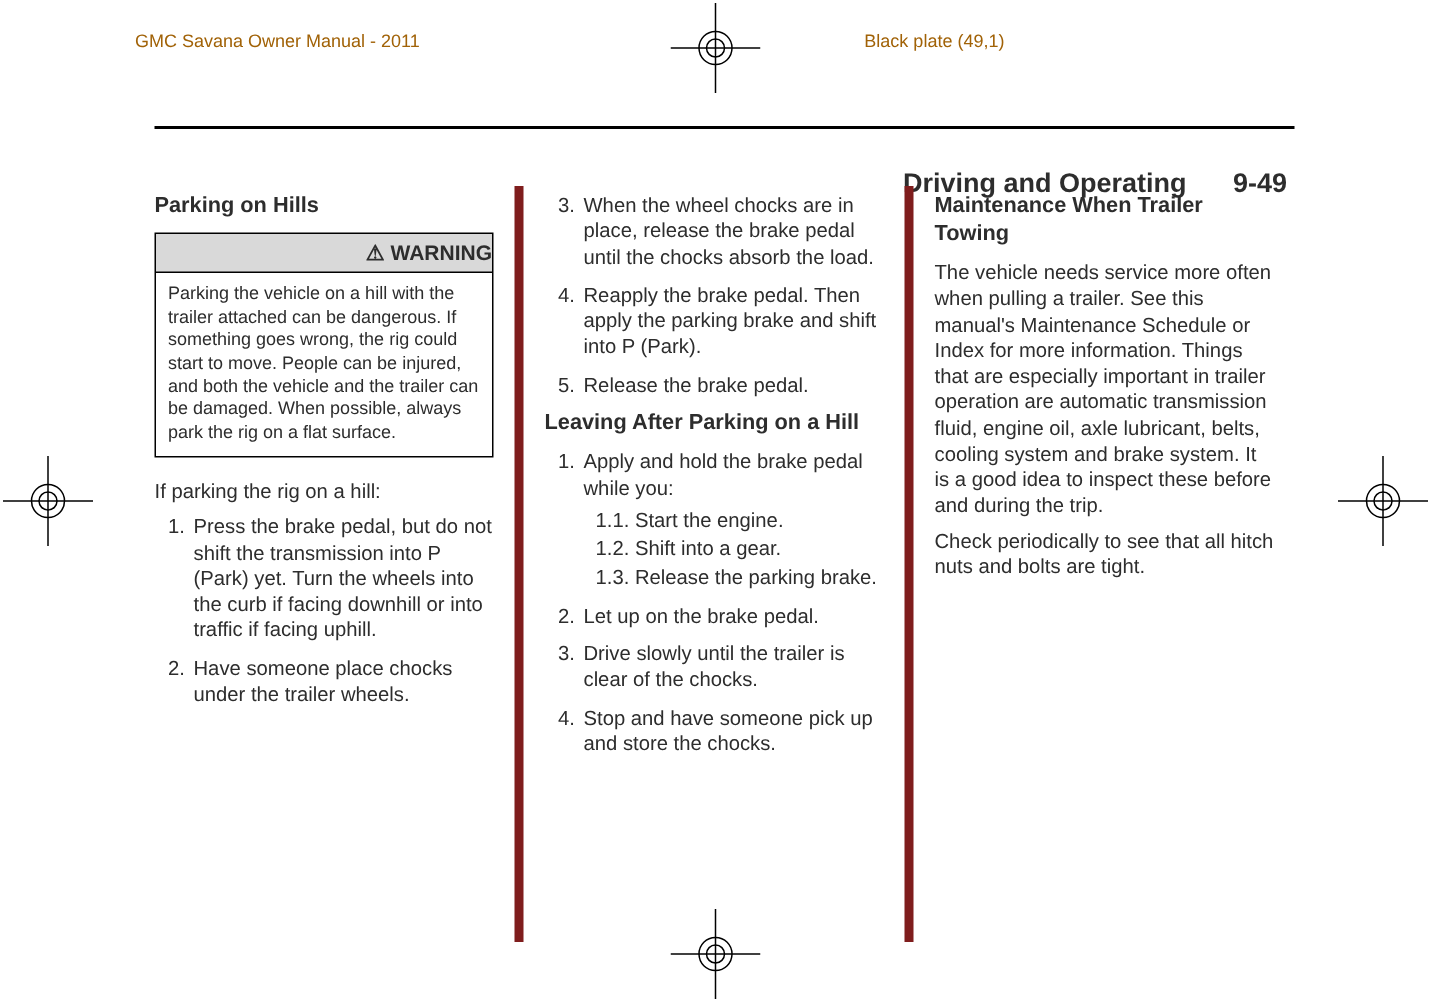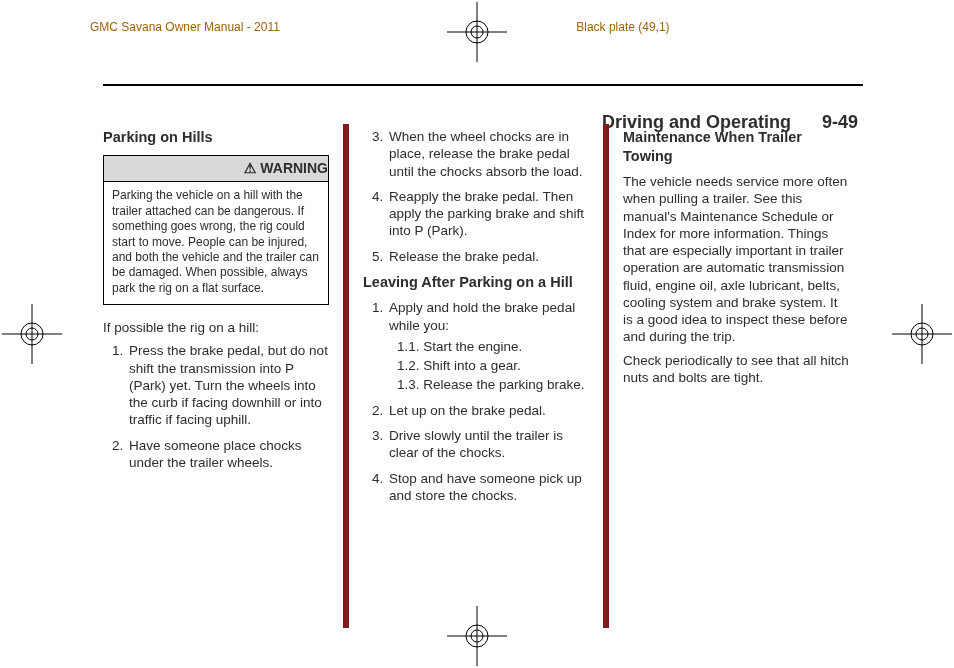--- a/index.html
+++ b/index.html
@@ -174,21 +174,21 @@
     <div class="col">
       <h3>Parking on Hills</h3>
 
       <div class="warning-box">
         <div class="warning-head">
           <span class="wicon">⚠</span><span>WARNING</span>
         </div>
         <div class="warning-body">Parking the vehicle on a hill with the trailer attached can be dangerous. If something goes wrong, the rig could start to move. People can be injured, and both the vehicle and the trailer can be damaged. When possible, always park the rig on a flat surface.</div>
       </div>
 
-      <p>If possible the rig on a hill:</p>
+      <p>If parking the rig on a hill:</p>
       <ol>
         <li>Press the brake pedal, but do not shift the transmission into P (Park) yet. Turn the wheels into the curb if facing downhill or into traffic if facing uphill.</li>
         <li>Have someone place chocks under the trailer wheels.</li>
       </ol>
     </div>
 
     <div class="col">
       <ol start="3">
         <li>When the wheel chocks are in place, release the brake pedal until the chocks absorb the load.</li>
         <li>Reapply the brake pedal. Then apply the parking brake and shift into P (Park).</li>

